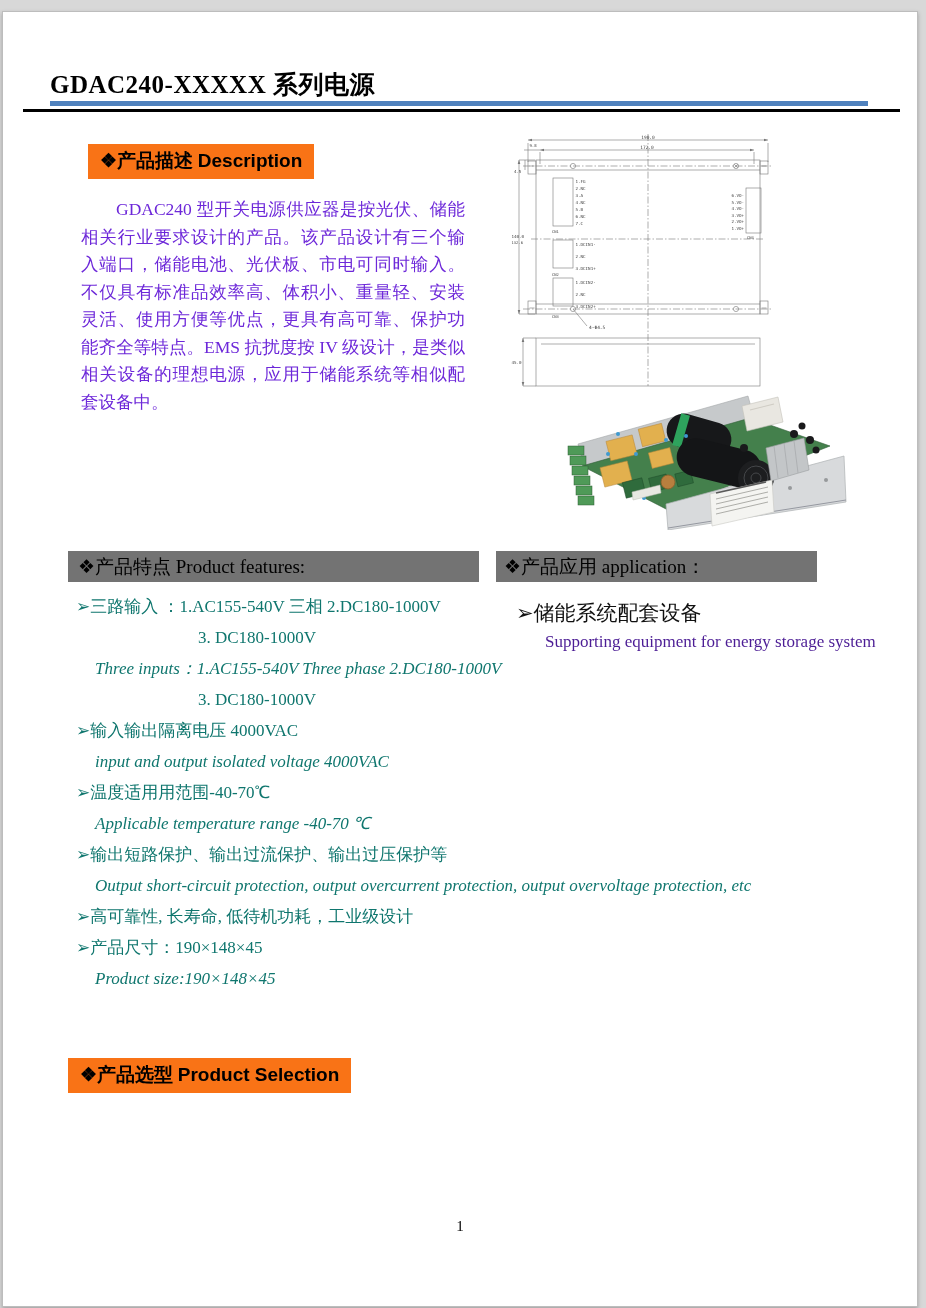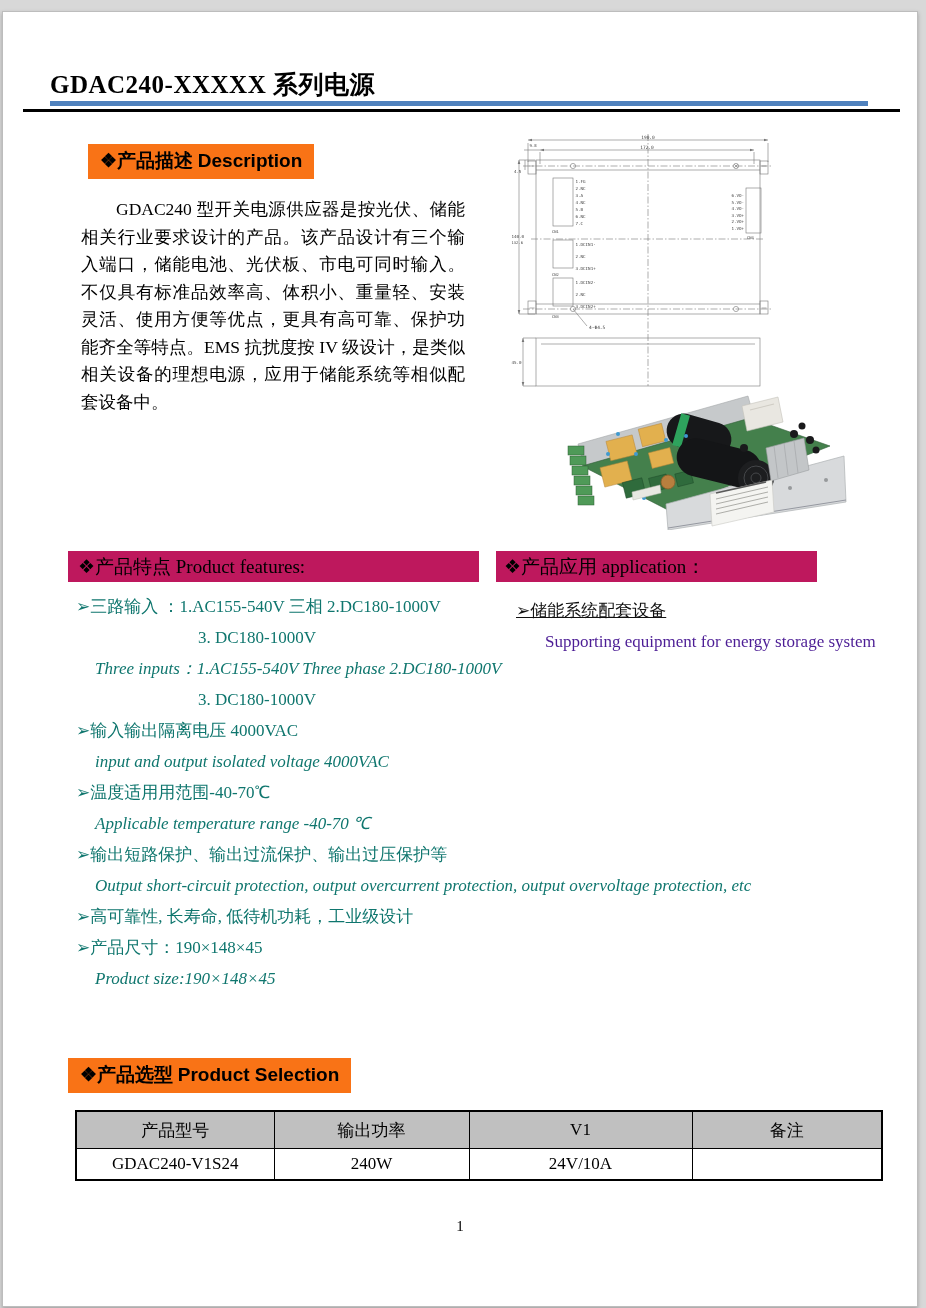--- a/index.html
+++ b/index.html
@@ -9,34 +9,34 @@
   .abs{position:absolute;}
   
   .doc-title{left:47px;top:56px;font-size:25px;font-weight:bold;color:#000;letter-spacing:.5px;}
   .rule-blue{left:47px;top:89px;width:818px;height:5px;background:#4F81BD;}
   .rule-black{left:20px;top:97px;width:877px;height:3px;background:#000;}
   
   .sec-hdr{background:#f97316;color:#000;font-size:19px;padding:4px 12px 5px 12px;white-space:nowrap;}
   .sec-hdr .zh{font-family:"Liberation Serif",serif;font-weight:600;}
   .sec-hdr .en-sans{font-family:"Liberation Sans",sans-serif;font-weight:bold;}
   .hdr-desc{left:85px;top:132px;}
-  .bar{background:#be185d;height:31px;line-height:31px;font-size:19px;white-space:nowrap;overflow:hidden;}
+  .bar{background:#737373;height:31px;line-height:31px;font-size:19px;white-space:nowrap;overflow:hidden;}
   .bar-features{left:65px;top:539px;width:401px;padding-left:10px;}
   .bar-app{left:493px;top:539px;width:313px;padding-left:8px;}
   .hdr-sel{left:65px;top:1046px;}
   
   .desc-par{left:78px;top:184px;width:384px;font-size:17.5px;line-height:27.5px;
-            text-align:justify;text-indent:2em;color:#000000;}
+            text-align:justify;text-indent:2em;color:#6d28d9;}
   
   .feat-list{left:68px;top:585px;width:818px;}
   .feat-list .line{height:20px;line-height:20px;margin-bottom:11px;font-size:17px;color:#0f766e;white-space:nowrap;}
   .ind0{padding-left:5px;}
   .ind1{padding-left:24px;font-style:italic;}
   .ind2{padding-left:127px;}
-  .app-item0{left:513px;top:587px;font-size:17px;color:#111;white-space:nowrap;text-decoration:underline;}
+  .app-item0{left:513px;top:587px;font-size:21px;color:#111;white-space:nowrap;}
   .app-item1{left:542px;top:620px;font-size:17px;color:#4c1d95;white-space:nowrap;}
   
   table.sel{left:72px;top:1098px;width:806px;border-collapse:collapse;table-layout:fixed;
             border:2px solid #000;font-size:17px;color:#000;}
   table.sel th,table.sel td{border:1px solid #000;text-align:center;font-weight:normal;overflow:hidden;}
   table.sel th{background:#C0C0C0;height:34px;}
   table.sel td{height:28px;background:#fff;}
   .c1{width:198px;} .c2{width:195px;} .c3{width:223px;} .c4{width:190px;}
   
   .drawing{left:508px;top:120px;width:266px;height:256px;}
@@ -264,40 +264,16 @@
   </div>
 
   <div class="abs app-item0">➢储能系统配套设备</div>
   <div class="abs app-item1">Supporting equipment for energy storage system</div>
 
   <div class="abs sec-hdr hdr-sel">
     <span class="zh">❖产品选型</span>
     <span class="en-sans">Product Selection</span>
   </div>
 
-  <table class="abs sel">
-    <colgroup>
-        <col class="c1">
-        <col class="c2">
-        <col class="c3">
-        <col class="c4">
-      </colgroup>
-    <thead>
-      <tr>
-        <th>产品型号</th>
-        <th>输出功率</th>
-        <th>V1</th>
-        <th>备注</th>
-      </tr>
-    </thead>
-    <tbody>
-      <tr>
-        <td>GDAC240-V1S24</td>
-        <td>240W</td>
-        <td>24V/10A</td>
-        <td></td>
-      </tr>
-    </tbody>
-  </table>
 
   <div class="abs pageno">1</div>
 
 </div>
 
 </body></html>

